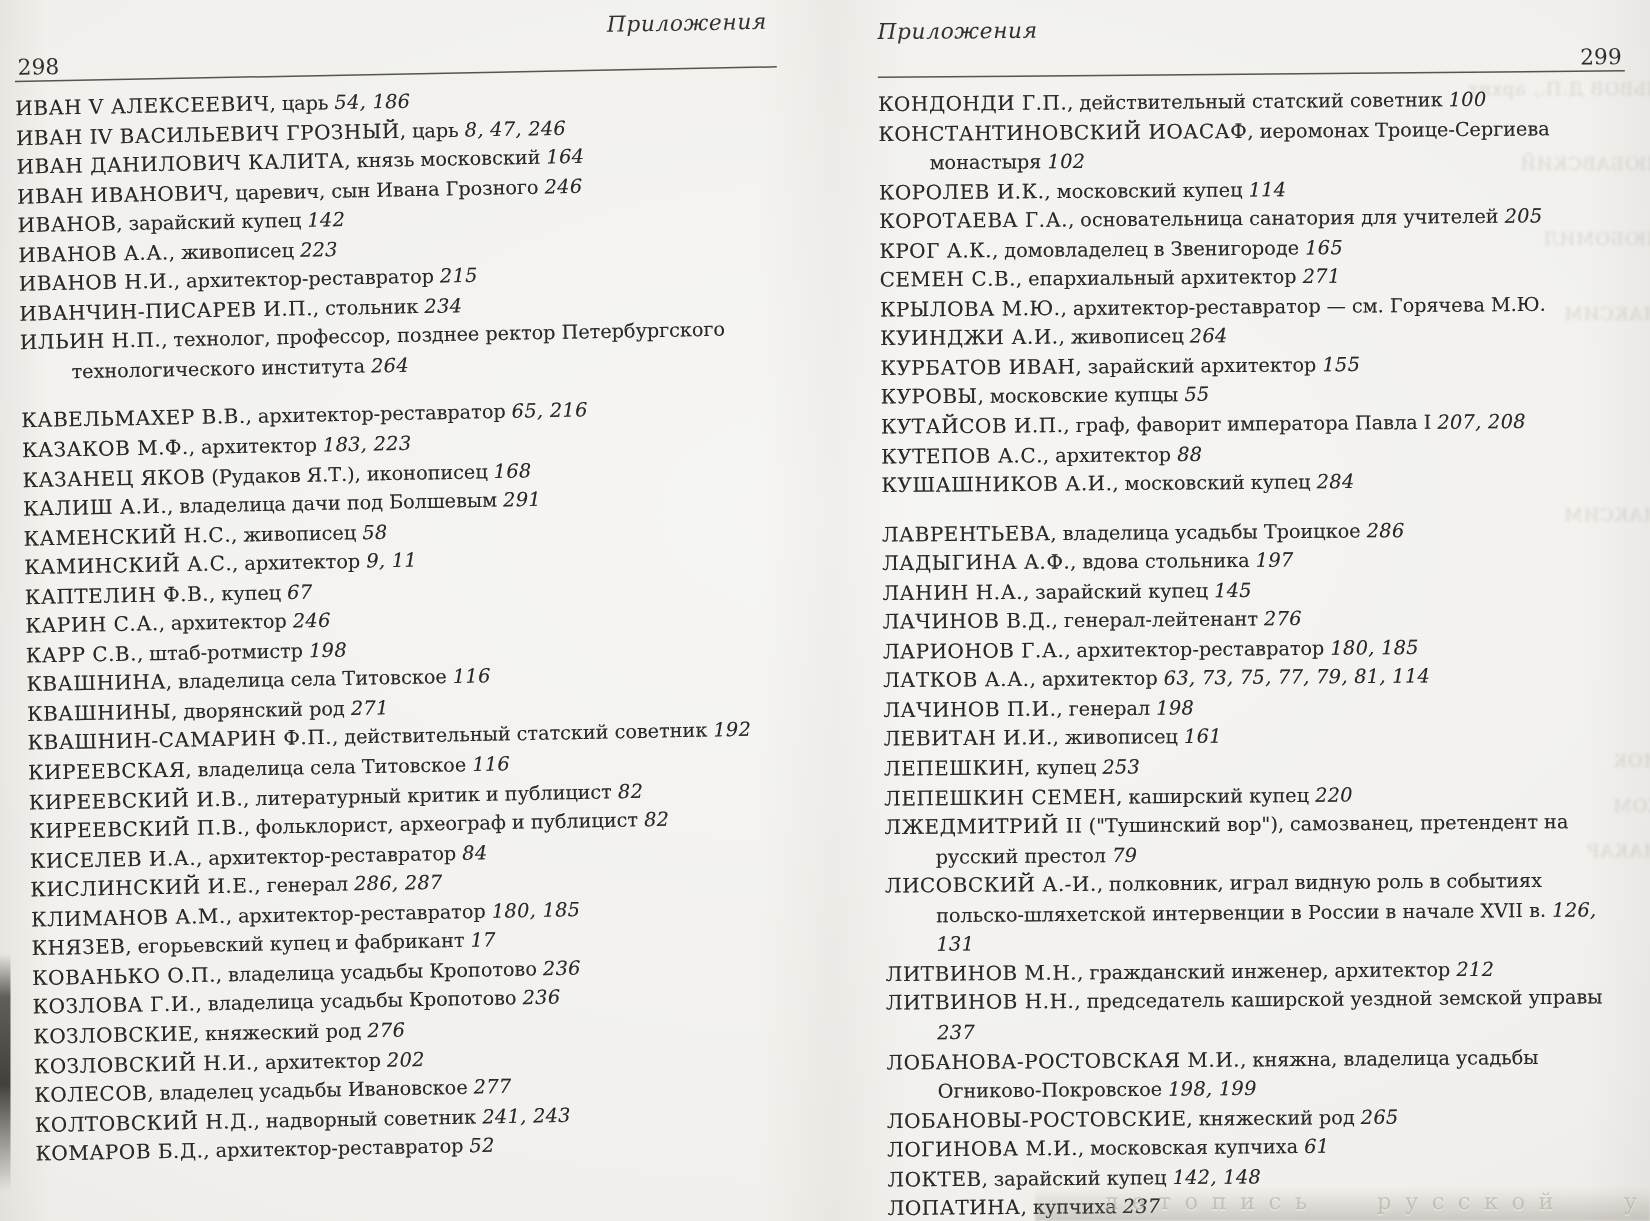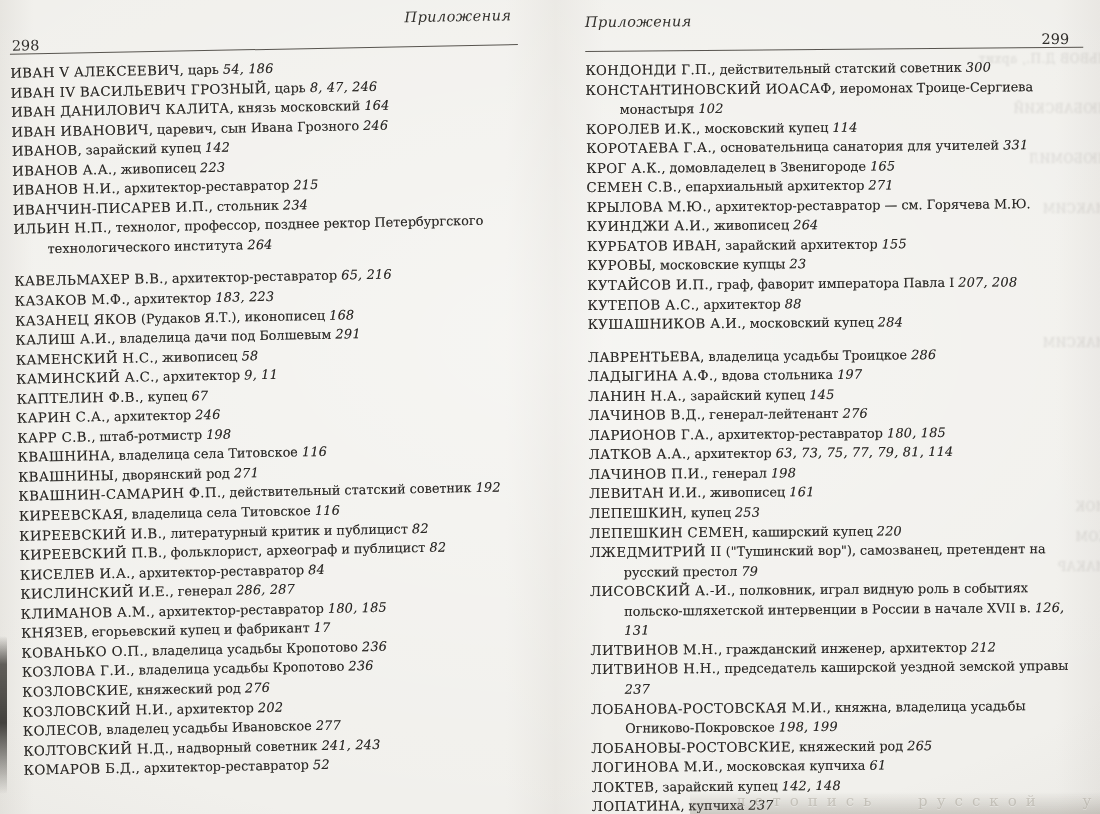--- a/index.html
+++ b/index.html
@@ -14,21 +14,21 @@
   }
   .page{position:absolute;top:0;height:814px;width:550px;box-sizing:border-box;}
   .page.left{left:0;padding:12px 26px 0 16px;transform:rotate(-1.1deg);transform-origin:48% 45%;}
   .page.right{left:550px;padding:12px 14px 0 38px;transform:rotate(-0.5deg);transform-origin:50% 45%;}
   .ph{position:relative;height:34px;}
   .rhead{position:absolute;top:0;font-style:italic;font-size:14.5px;letter-spacing:.4px;color:#33312d;}
   .left .rhead{right:6px;}
   .right .rhead{left:0;}
   .pnum{position:absolute;bottom:-3px;font-size:14.5px;color:#2f2d2a;}
   .left .pnum{left:2px;}
-  .right .pnum{right:14px;}
+  .right .pnum{right:2px;}
   .rule{margin-top:3px;border-top:1.3px solid rgba(60,56,50,.85);height:0;}
   .entries{margin-top:9px;}
   .entry{
     padding-left:34px;text-indent:-34px;
     line-height:19.55px;font-size:12.8px;
     text-shadow:0 0 .4px rgba(43,41,38,.45);
   }
   .entry.gap{margin-top:13px;}
   .caps{font-size:13.3px;letter-spacing:.35px;}
   .desc{font-size:12.8px;}
@@ -112,30 +112,30 @@
       </div>
   </section>
 
   <section class="page right">
     <header class="ph">
       <span class="rhead">Приложения</span>
       <span class="pnum">299</span>
     </header>
     <div class="rule"></div>
     <div class="entries">
-        <div class="entry"><span class="caps">КОНДОНДИ Г.П.</span><span class="desc">, действительный статский советник </span><span class="nums">300</span></div>
+        <div class="entry"><span class="caps">КОНДОНДИ Г.П.</span><span class="desc">, действительный статский советник </span><span class="nums">100</span></div>
         <div class="entry"><span class="caps">КОНСТАНТИНОВСКИЙ ИОАСАФ</span><span class="desc">, иеромонах Троице-Сергиева монастыря </span><span class="nums">102</span></div>
         <div class="entry"><span class="caps">КОРОЛЕВ И.К.</span><span class="desc">, московский купец </span><span class="nums">114</span></div>
-        <div class="entry"><span class="caps">КОРОТАЕВА Г.А.</span><span class="desc">, основательница санатория для учителей </span><span class="nums">331</span></div>
+        <div class="entry"><span class="caps">КОРОТАЕВА Г.А.</span><span class="desc">, основательница санатория для учителей </span><span class="nums">205</span></div>
         <div class="entry"><span class="caps">КРОГ А.К.</span><span class="desc">, домовладелец в Звенигороде </span><span class="nums">165</span></div>
         <div class="entry"><span class="caps">СЕМЕН С.В.</span><span class="desc">, епархиальный архитектор </span><span class="nums">271</span></div>
         <div class="entry"><span class="caps">КРЫЛОВА М.Ю.</span><span class="desc">, архитектор-реставратор — см. Горячева М.Ю.</span></div>
         <div class="entry"><span class="caps">КУИНДЖИ А.И.</span><span class="desc">, живописец </span><span class="nums">264</span></div>
         <div class="entry"><span class="caps">КУРБАТОВ ИВАН</span><span class="desc">, зарайский архитектор </span><span class="nums">155</span></div>
-        <div class="entry"><span class="caps">КУРОВЫ</span><span class="desc">, московские купцы </span><span class="nums">23</span></div>
+        <div class="entry"><span class="caps">КУРОВЫ</span><span class="desc">, московские купцы </span><span class="nums">55</span></div>
         <div class="entry"><span class="caps">КУТАЙСОВ И.П.</span><span class="desc">, граф, фаворит императора Павла I </span><span class="nums">207, 208</span></div>
         <div class="entry"><span class="caps">КУТЕПОВ А.С.</span><span class="desc">, архитектор </span><span class="nums">88</span></div>
         <div class="entry"><span class="caps">КУШАШНИКОВ А.И.</span><span class="desc">, московский купец </span><span class="nums">284</span></div>
         <div class="entry gap"><span class="caps">ЛАВРЕНТЬЕВА</span><span class="desc">, владелица усадьбы Троицкое </span><span class="nums">286</span></div>
         <div class="entry"><span class="caps">ЛАДЫГИНА А.Ф.</span><span class="desc">, вдова стольника </span><span class="nums">197</span></div>
         <div class="entry"><span class="caps">ЛАНИН Н.А.</span><span class="desc">, зарайский купец </span><span class="nums">145</span></div>
         <div class="entry"><span class="caps">ЛАЧИНОВ В.Д.</span><span class="desc">, генерал-лейтенант </span><span class="nums">276</span></div>
         <div class="entry"><span class="caps">ЛАРИОНОВ Г.А.</span><span class="desc">, архитектор-реставратор </span><span class="nums">180, 185</span></div>
         <div class="entry"><span class="caps">ЛАТКОВ А.А.</span><span class="desc">, архитектор </span><span class="nums">63, 73, 75, 77, 79, 81, 114</span></div>
         <div class="entry"><span class="caps">ЛАЧИНОВ П.И.</span><span class="desc">, генерал </span><span class="nums">198</span></div>

